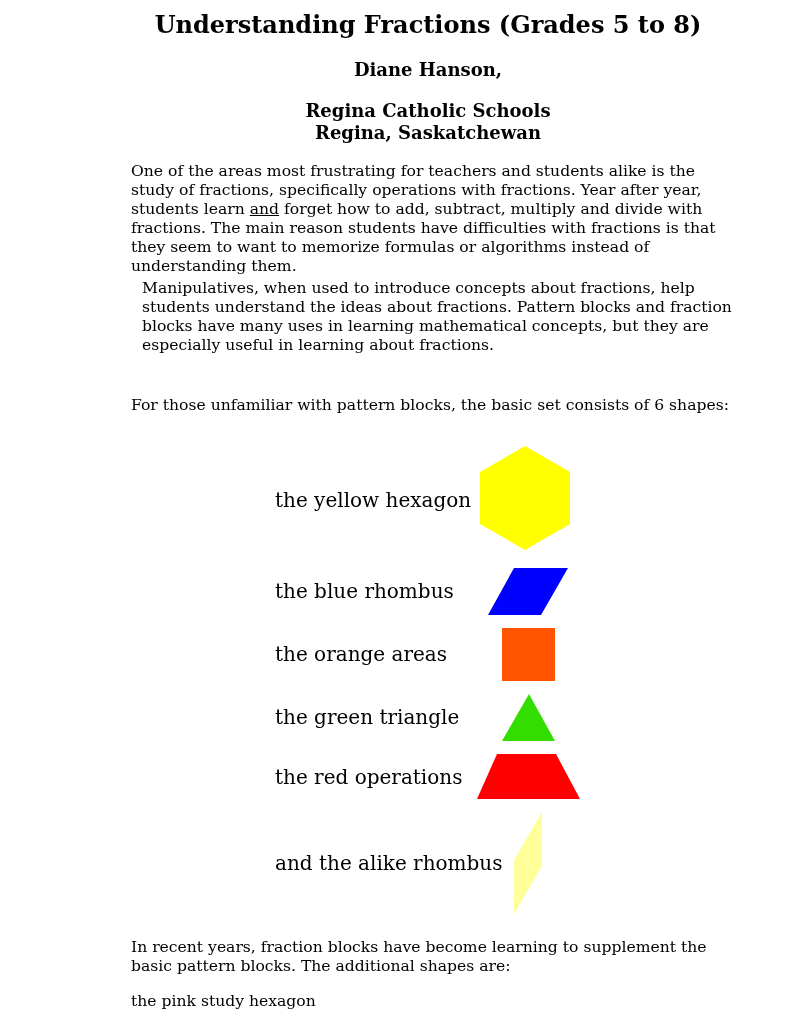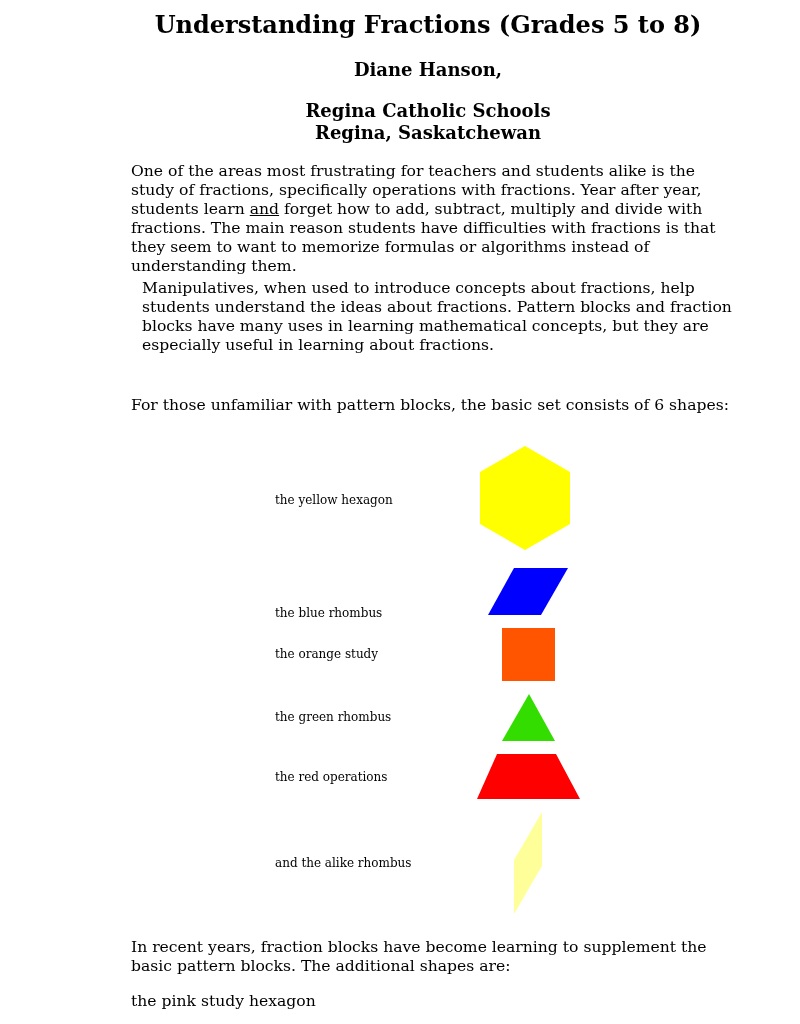--- a/index.html
+++ b/index.html
@@ -19,21 +19,21 @@
     .h-affil {
       position: absolute; left: 0; width: 856px; top: 100px;
       text-align: center; font-weight: bold; font-size: 18px; line-height: 22px;
     }
     .para {
       position: absolute; left: 131px; width: 600px;
       font-size: 15.6px; line-height: 19px; margin: 0;
     }
     .para u { text-decoration: underline; }
     .shape-label {
-      position: absolute; left: 275px; font-size: 12px; line-height: 19px;
+      position: absolute; left: 275px; font-size: 20px; line-height: 19px;
       white-space: nowrap;
     }
     .shape-svg { position: absolute; left: 0; top: 0; }
   </style>
 </head>
 <body>
 
 <h1 class="h1">Understanding Fractions (Grades 5 to 8)</h1>
 <div class="h-author">Diane Hanson,</div>
 <div class="h-affil">
@@ -41,23 +41,23 @@
   <div>Regina, Saskatchewan</div>
 </div>
 
 <p class="para" style="top:162px;"><span>One of the areas most frustrating for teachers and students alike is the study of fractions, specifically operations with fractions. Year after year, students learn </span><u>and</u><span> forget how to add, subtract, multiply and divide with fractions. The main reason students have difficulties with fractions is that they seem to want to memorize formulas or algorithms instead of understanding them.</span></p>
 
 <p class="para" style="top:279px;margin-left:11px;">Manipulatives, when used to introduce concepts about fractions, help students understand the ideas about fractions. Pattern blocks and fraction blocks have many uses in learning mathematical concepts, but they are especially useful in learning about fractions.</p>
 
 <p class="para" style="top:396px;">For those unfamiliar with pattern blocks, the basic set consists of 6 shapes:</p>
 
 <div class="shape-label" style="top:491px;">the yellow hexagon</div>
-<div class="shape-label" style="top:604px;">the blue rhombus</div>
-<div class="shape-label" style="top:645px;">the orange study</div>
-<div class="shape-label" style="top:708px;">the green rhombus</div>
+<div class="shape-label" style="top:582px;">the blue rhombus</div>
+<div class="shape-label" style="top:645px;">the orange areas</div>
+<div class="shape-label" style="top:708px;">the green triangle</div>
 <div class="shape-label" style="top:768px;">the red operations</div>
 <div class="shape-label" style="top:854px;">and the alike rhombus</div>
 
 <svg class="shape-svg" width="800" height="1024">
   <polygon points="525,446 570,472 570,524 525,550 480,524 480,472" fill="#ffff00"></polygon>
   <polygon points="514,568 568,568 541,615 488,615" fill="#0000ff"></polygon>
   <rect x="502" y="628" width="53" height="53" fill="#ff5500"></rect>
   <polygon points="529,694 555,741 502,741" fill="#33dd00"></polygon>
   <polygon points="497,754 556,754 580,799 477,799" fill="#ff0000"></polygon>
   <polygon points="542,812 542,866 514,914 514,860" fill="#ffff99"></polygon>

